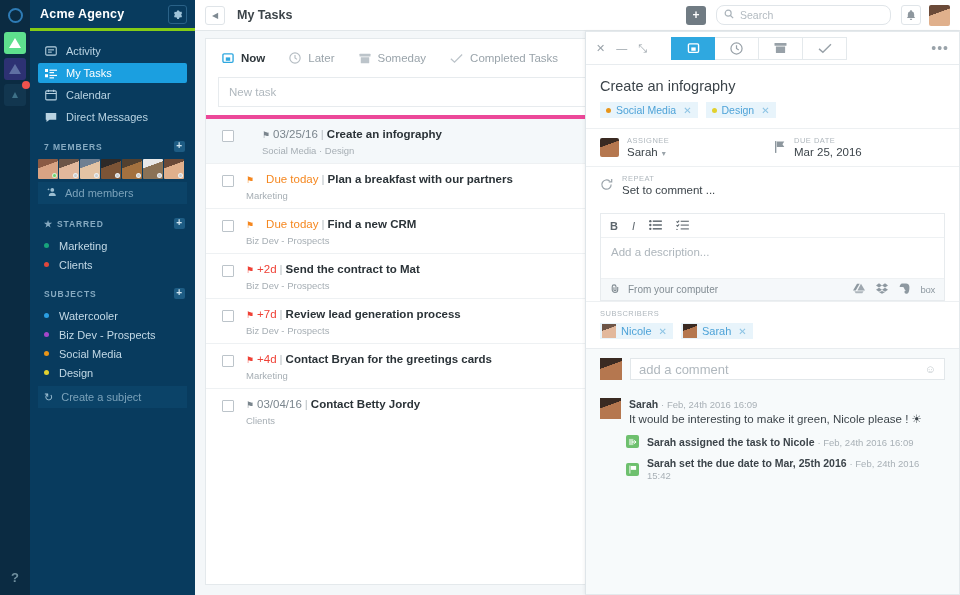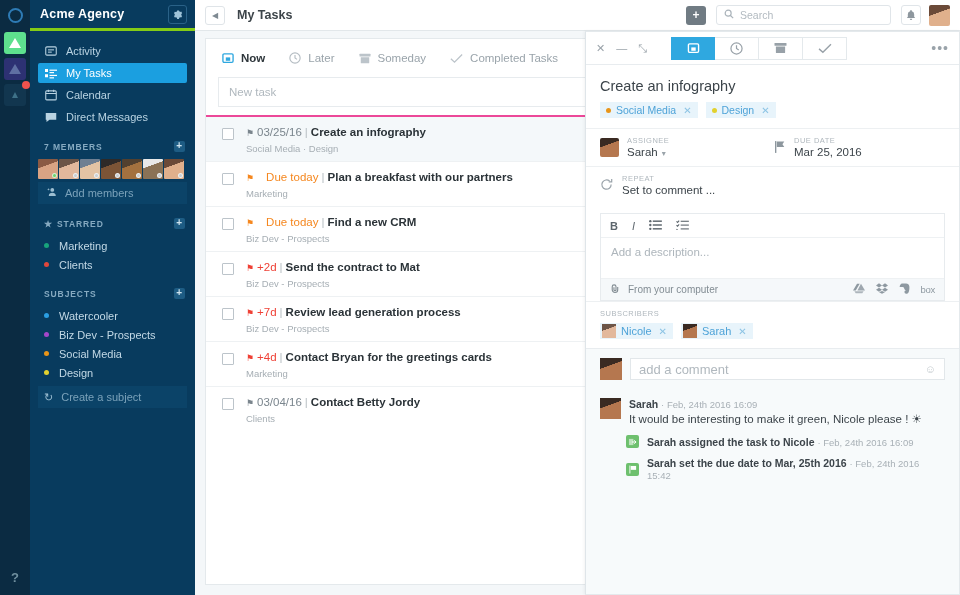--- a/index.html
+++ b/index.html
@@ -126,21 +126,21 @@
     width: 20px; height: 19px; border: 1px solid #dfe4e8; border-radius: 3px;
     display: flex; align-items: center; justify-content: center;
     color: #7f8a92; font-size: 8px; margin-right: 12px;
   }
   .page-title { font-size: 12.5px; font-weight: bold; color: #3c4449; flex: 1; }
   .hdr-plus {
     width: 20px; height: 19px; background: #707b83; border-radius: 3px; color: #fff;
     font-size: 12px; line-height: 18px; text-align: center; margin-right: 10px; font-weight: bold;
   }
   .search-box {
-    width: 175px; height: 20px; border: 1px solid #e0e5e9; border-radius: 3px;
+    width: 175px; height: 20px; border: 1px solid #e0e5e9; border-radius: 8px;
     display: flex; align-items: center; padding: 0 7px; margin-right: 10px; background: #fff;
   }
   .search-box .si { color: #aab3ba; font-size: 10px; margin-right: 6px; }
   .search-box .sp { color: #b2bac0; font-size: 10.5px; }
   .bell-box {
     width: 20px; height: 20px; border: 1px solid #e0e5e9; border-radius: 3px;
     display: flex; align-items: center; justify-content: center;
     color: #8e979e; font-size: 10px; margin-right: 8px;
   }
   .hdr-av { width: 21px; height: 21px; border-radius: 2px; background-size: cover; }
@@ -160,21 +160,21 @@
     margin: 0 12px; height: 30px; border: 1px solid #e7ebee;
     display: flex; align-items: center; padding-left: 10px;
     color: #b0b8be; font-size: 11.5px;
   }
   .rows { margin-top: 8px; }
   .row {
     display: flex; align-items: flex-start; padding: 8px 12px 7px 16px;
     border-top: 1px solid #eef1f3; min-height: 39px;
   }
   .row.sel { background: #f4f8fa; }
-  .row:first-child { border-top: 2px solid #ec4899; }
+  .row:first-child { border-top: 4px solid #ec4899; gap: 16px; }
   .cbx {
     width: 12px; height: 12px; border: 1px solid #bcc4ca; background: #fff;
     flex: 0 0 12px; margin: 3px 12px 0 0; border-radius: 1px;
   }
   .row-main { flex: 1; min-width: 0; }
   .row-t { font-size: 11.5px; color: #2e363b; line-height: 14px; white-space: nowrap; }
   .flagico { font-size: 9px; margin-right: 3px; }
   .due { font-weight: normal; }
   .due.gray { color: #7a858d; }
   .due.orange { color: #f5871f; margin-left: 9px; }

